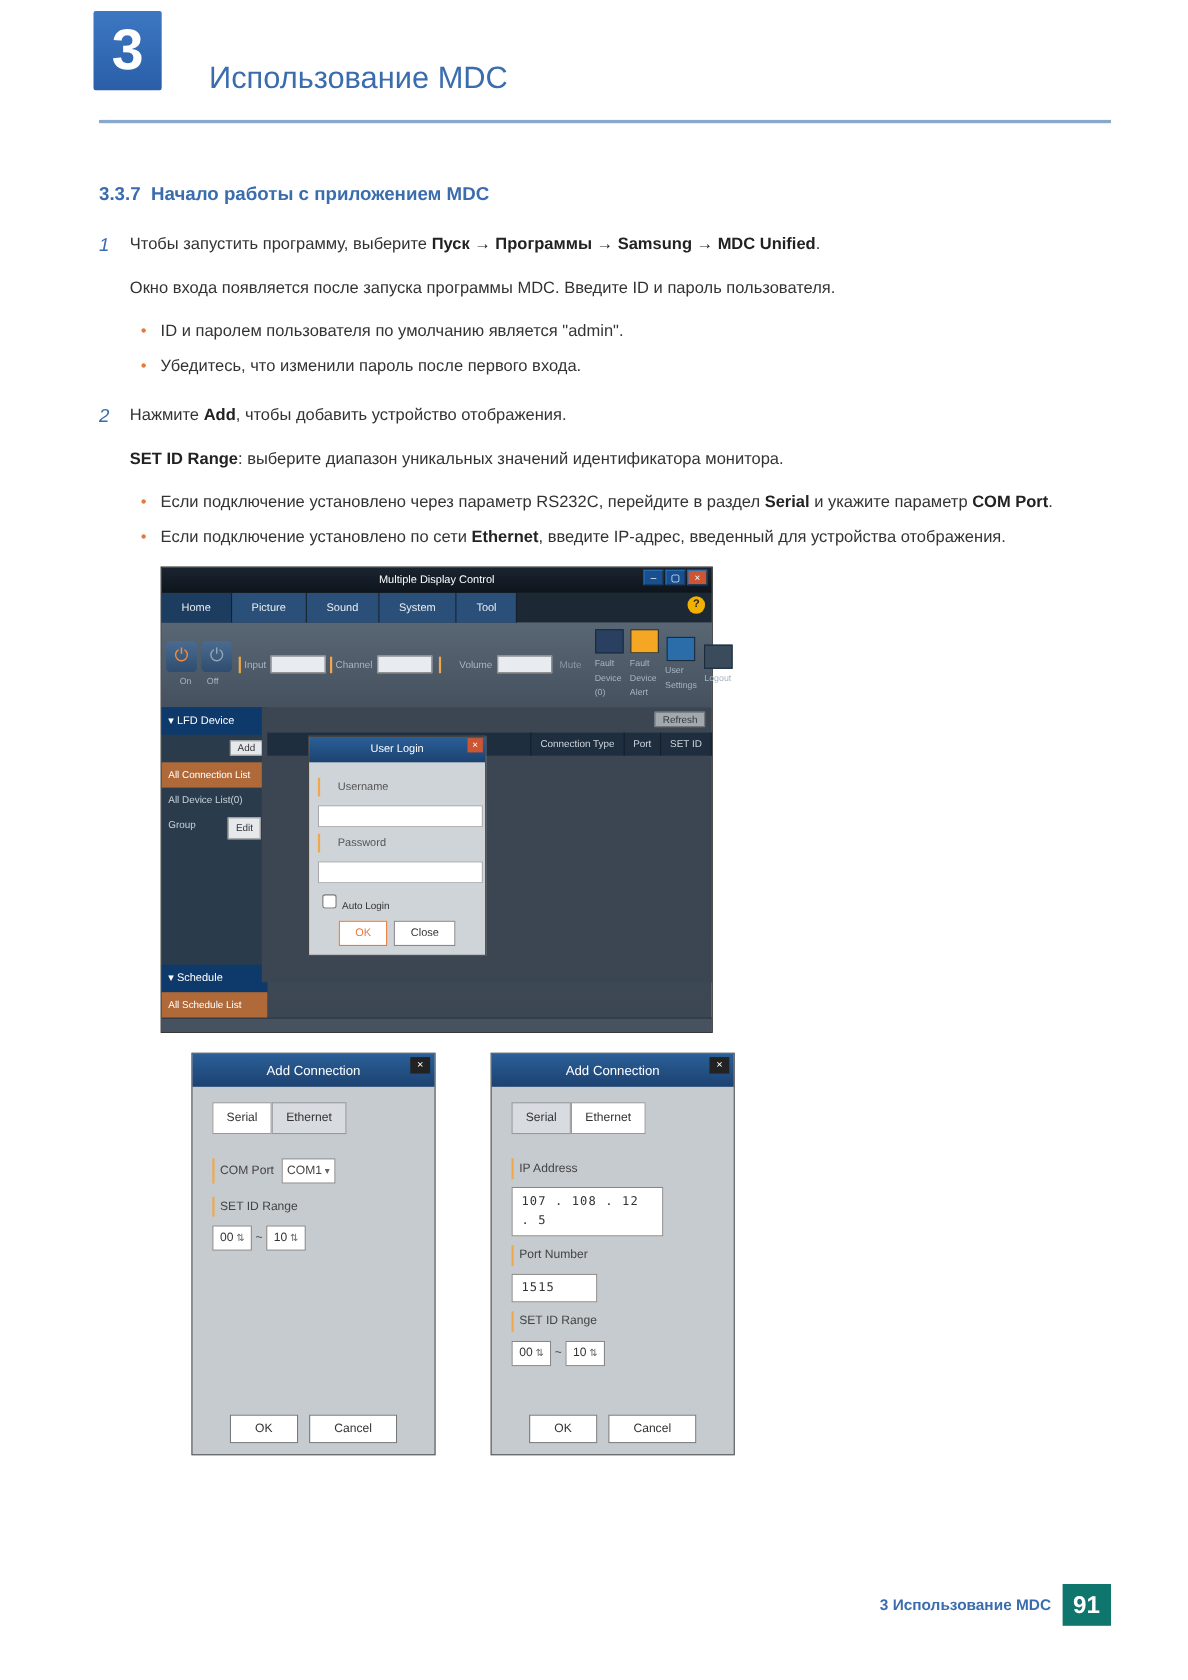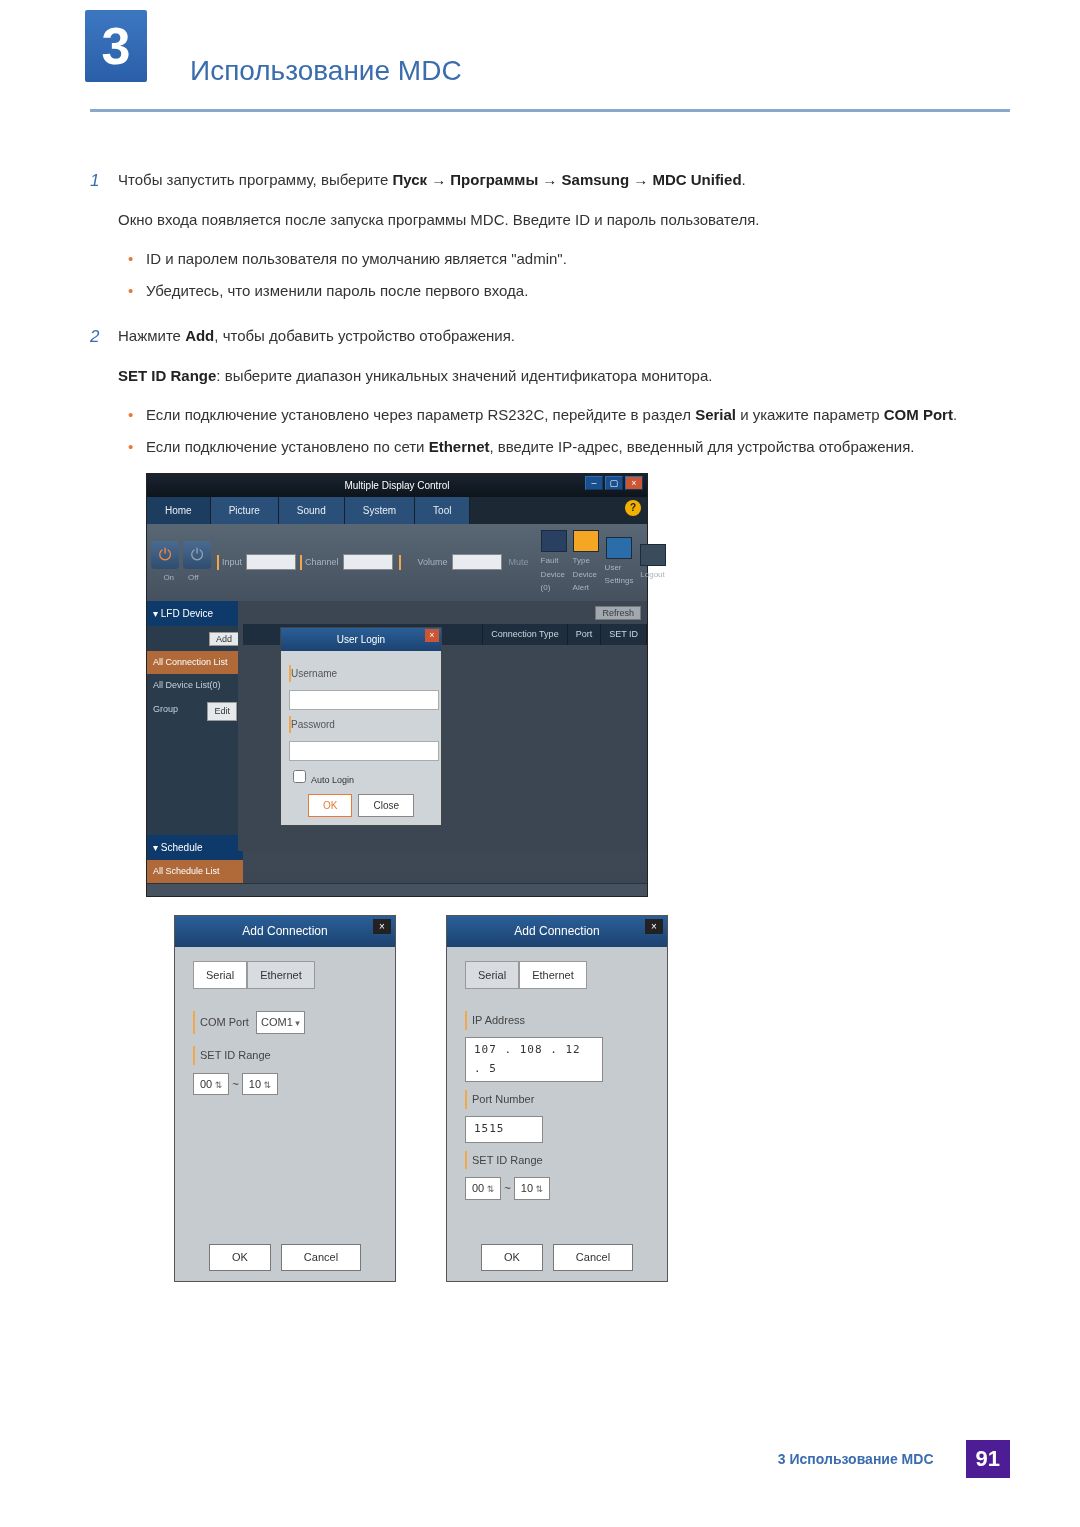--- a/index.html
+++ b/index.html
@@ -44,21 +44,21 @@
   .side-row{background:#b06a3a;color:#fff;padding:4px 6px;font-size:9px}
   .side-it{padding:4px 6px;font-size:9px;color:#c8d2dc;display:flex;justify-content:space-between}
   .btn-sm{background:#e6e9ec;color:#333;border:1px solid #999;font-size:9px;padding:1px 6px}
   .main{margin-left:91px;min-height:250px;background:#3b4652;position:relative}
   .mainhd{display:flex;background:#1e2e3f;color:#cfd6dd;font-size:9px}
   .mainhd span{padding:3px 8px;border-right:1px solid #15202b}
   .login{position:absolute;left:42px;top:26px;width:160px;background:#cfd4d9;border:1px solid #444;color:#333}
   .login-t{background:linear-gradient(#2a5f98,#1c4270);color:#fff;font-size:10px;text-align:center;padding:3px;position:relative}
   .login-t .cx{position:absolute;right:2px;top:1px;background:#c53;color:#fff;width:14px;height:13px;text-align:center;line-height:13px;font-size:9px}
   .login-b{padding:8px;font-size:10px}
-  .login-b .fl{border-left:2px solid #f2a84a;padding-left:0;margin:6px 0;color:#555}
+  .login-b .fl{border-left:2px solid #f2a84a;padding-left:16px;margin:6px 0;color:#555}
   .login-b input[type=text]{width:100%;height:16px;border:1px solid #aaa;margin-top:2px}
   .chk{margin:6px 0;font-size:9px}
   .dbtn{display:flex;justify-content:center;gap:6px;margin-top:6px}
   .dbtn span{border:1px solid #888;padding:2px 14px;font-size:10px;background:#fff}
   .dbtn span.pri{color:#e77a3a;border-color:#e77a3a}
   .scrollbh{height:12px;background:#46525f;border-top:1px solid #2a333d;clear:both}
   .dlgs{display:flex;gap:50px;margin:18px 0 0 28px}
   .dlg{width:220px;background:#c6cbd0;border:1px solid #555;font-size:11px;color:#333}
   .dlg-t{background:linear-gradient(#2a5f98,#1c4270);color:#fff;text-align:center;padding:5px;position:relative;font-size:12px}
   .dlg-t .cx{position:absolute;right:4px;top:3px;background:#222;color:#fff;width:18px;height:15px;text-align:center;line-height:15px;font-size:10px}
@@ -67,32 +67,35 @@
   .segtab span{padding:4px 12px;border:1px solid #999;background:#d8dce0;font-size:11px}
   .segtab span.act{background:#fff}
   .fl2{border-left:2px solid #f2a84a;padding-left:5px;margin:8px 0 4px 0;color:#444}
   .sel2{display:inline-block;background:#fff;border:1px solid #888;padding:1px 4px;margin-left:4px;font-size:11px}
   .sel2::after{content:" ▾";font-size:9px;color:#666}
   .spin{display:inline-block;background:#fff;border:1px solid #888;padding:1px 6px;font-size:11px}
   .spin::after{content:" ⇅";font-size:9px;color:#666}
   .ipbox{background:#fff;border:1px solid #888;padding:3px 8px;font-family:monospace;letter-spacing:1px;width:120px;margin-top:3px}
   .dlg-f{margin-top:auto;display:flex;justify-content:center;gap:10px;padding-top:10px}
   .dlg-f span{border:1px solid #777;background:#fff;padding:3px 22px}
-  .footer{position:absolute;bottom:22px;right:70px;display:flex;align-items:center;gap:32px}
+  .footer{position:absolute;bottom:22px;right:70px;display:flex;align-items:center;gap:10px}
   .footer .ft{color:#3a6cae;font-size:14px;font-weight:bold}
-  .footer .pg{background:#4c1d95;color:#fff;padding:6px 10px;font-size:22px;font-weight:bold}
+  .footer .pg{background:#0f766e;color:#fff;padding:6px 10px;font-size:22px;font-weight:bold}
 </style>
 </head>
 <body>
 
 <div class="page">
   <div class="chapno">3</div>
   <div class="chaptitle">Использование MDC</div>
   <div class="bar"></div>
 
+  <div class="secnum">
+    <span>3.3.7</span>&nbsp;&nbsp;<span>Начало работы с приложением MDC</span>
+  </div>
 
   <div class="step">
     <div class="sn">1</div>
     <div class="sc">
       <p><span>Чтобы запустить программу, выберите </span><b>Пуск → Программы → Samsung → MDC Unified</b>.</p>
       <p>Окно входа появляется после запуска программы MDC. Введите ID и пароль пользователя.</p>
       <ul class="b">
         <li>ID и паролем пользователя по умолчанию является "admin".</li>
         <li>Убедитесь, что изменили пароль после первого входа.</li>
       </ul>
@@ -158,21 +161,21 @@
                   <span style="padding-left:3px;color:#8a97a4">Mute</span>
                 </div>
             </div>
             <div style="flex:1"></div>
             <div class="sup">
                 <div class="ic"></div>
                 <span>Fault Device (0)</span>
               </div>
             <div class="sup">
                 <div class="ic warn"></div>
-                <span>Type Device Alert</span>
+                <span>Fault Device Alert</span>
               </div>
             <div class="sup">
                 <div class="ic user"></div>
                 <span>User Settings</span>
               </div>
             <div class="sup">
                 <div class="ic logo"></div>
                 <span>Logout</span>
               </div>
           </div>

